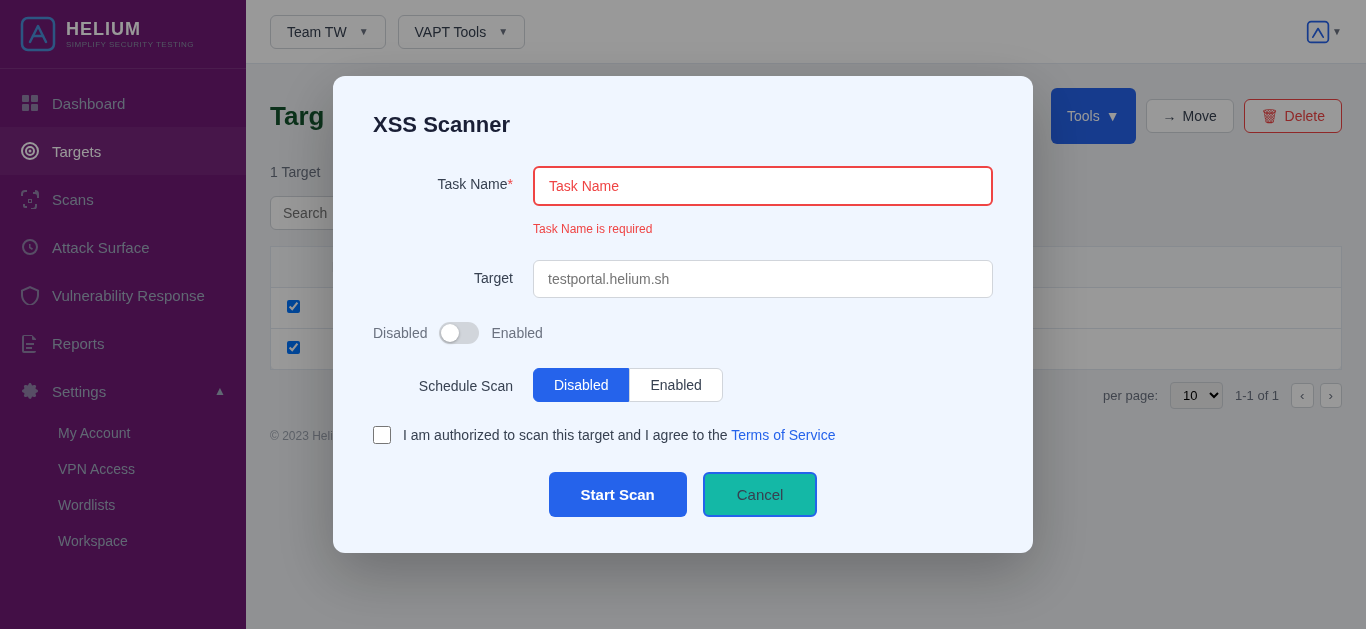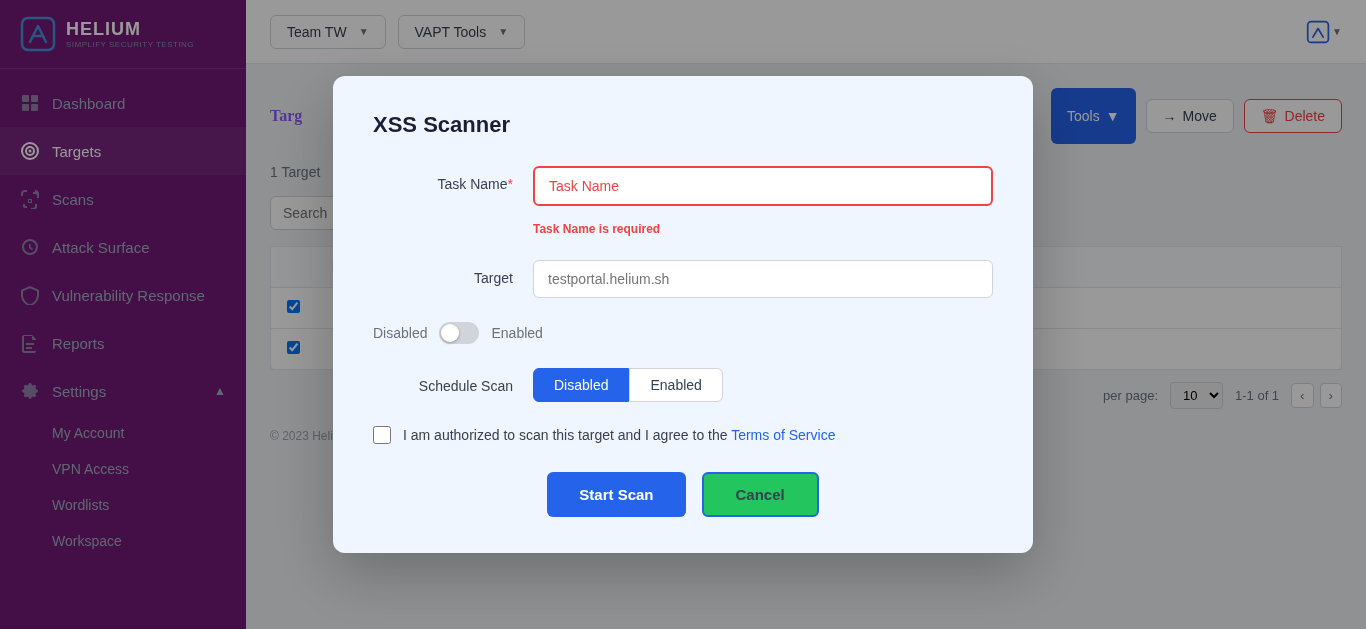--- a/index.html
+++ b/index.html
@@ -53,21 +53,21 @@
       color: #a0aec0;
       font-size: 15px;
       cursor: pointer;
       transition: background 0.15s;
     }
     .nav-item.active { color: #fff; background: rgba(255,255,255,0.05); }
     .nav-item .nav-icon { width: 20px; height: 20px; opacity: 0.7; flex-shrink: 0; }
     .nav-item.active .nav-icon { opacity: 1; }
     .nav-item .chevron { margin-left: auto; font-size: 12px; }
 
-    .sub-nav { padding-left: 52px; }
+    .sub-nav { padding-left: 52px; margin-left: 6px; }
     .sub-nav-item {
       display: block;
       padding: 10px 20px 10px 0;
       color: #a0aec0;
       font-size: 14px;
       cursor: pointer;
     }
 
     
     .main {
@@ -118,21 +118,21 @@
       padding: 24px;
       overflow-y: auto;
       position: relative;
     }
     .page-header {
       display: flex;
       align-items: center;
       gap: 12px;
       margin-bottom: 20px;
     }
-    .page-title { font-size: 16px; font-weight: 700; color: #8b5cf6; font-family: Liberation Serif, serif; }
+    .page-title { font-size: 26px; font-weight: 700; color: #14532d; }
     .header-actions { margin-left: auto; display: flex; gap: 10px; align-items: center; }
     .btn-tools {
       background: #2563eb;
       color: #fff;
       border: none;
       padding: 20px 16px;
       border-radius: 6px;
       cursor: pointer;
       font-size: 14px;
       display: flex;
@@ -295,21 +295,20 @@
     .form-input.error::placeholder { color: #ef4444; opacity: 1; }
     .form-input.normal {
       border: 1px solid #d1d5db;
       background: #fff;
       color: #374151;
     }
     .error-msg {
       font-size: 12px;
       color: #ef4444;
       margin-top: 16px;
-      font-weight: bold;
     }
 
     .toggle-row {
       display: flex;
       align-items: center;
       gap: 12px;
     }
     .toggle-label { font-size: 14px; color: #6b7280; }
     .toggle-switch {
       width: 40px;
@@ -379,27 +378,27 @@
       background: #2563eb;
       color: #fff;
       border: none;
       padding: 12px 32px;
       border-radius: 6px;
       font-size: 15px;
       font-weight: 600;
       cursor: pointer;
     }
     .btn-cancel {
-      background: #22c55e;
+      background: #14b8a6;
       color: #374151;
       border: 2px solid #2563eb;
       padding: 12px 32px;
       border-radius: 6px;
       font-size: 15px;
-      font-weight: 700;
+      font-weight: 400;
       cursor: pointer;
     }
 
     .checkbox-cell { width: 40px; text-align: center; }
   </style>
 </head>
 <body>
 
 <div class="sidebar">
   <div class="sidebar-logo">

